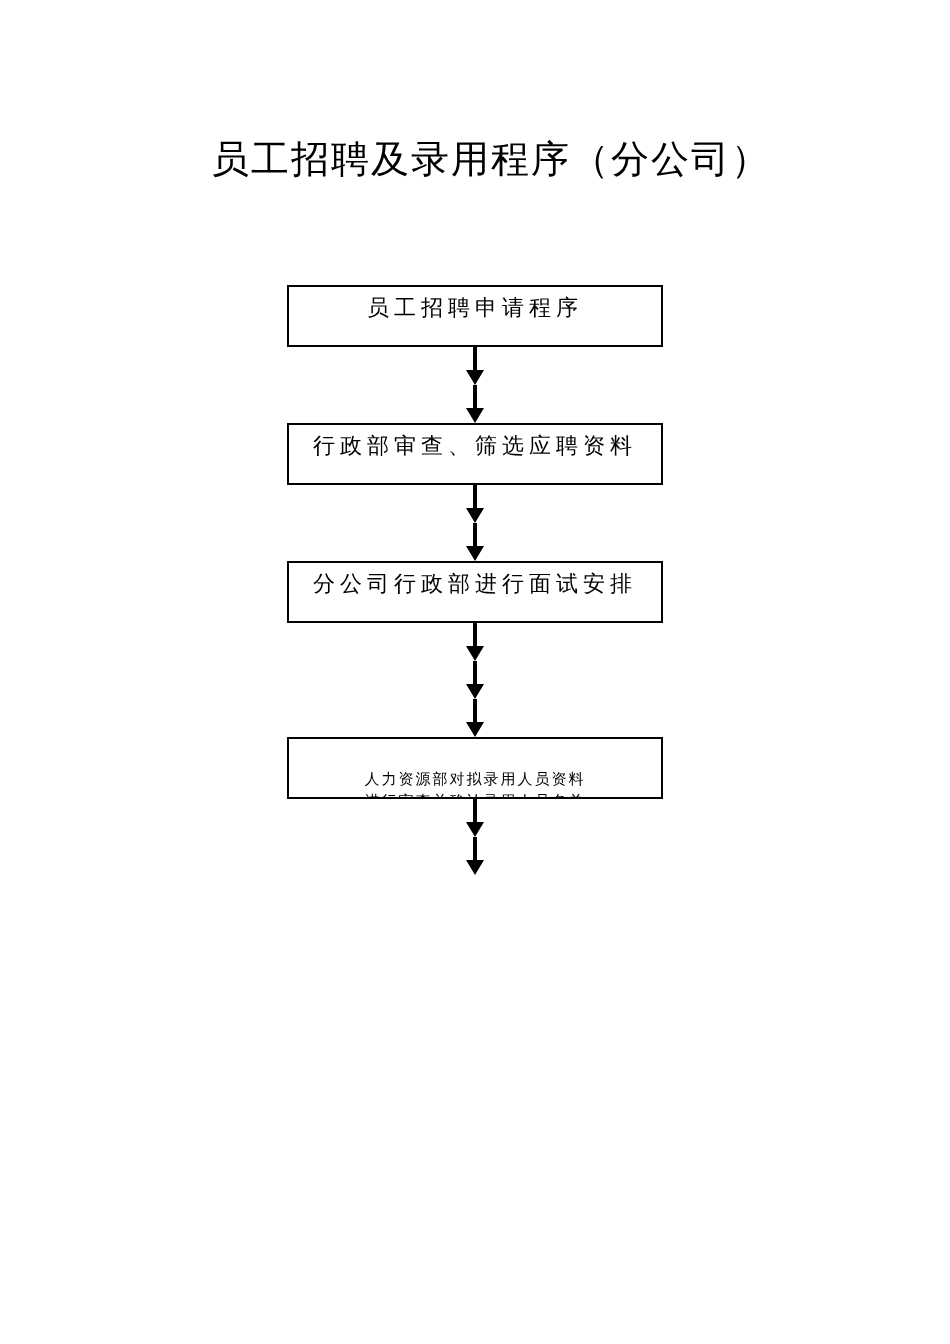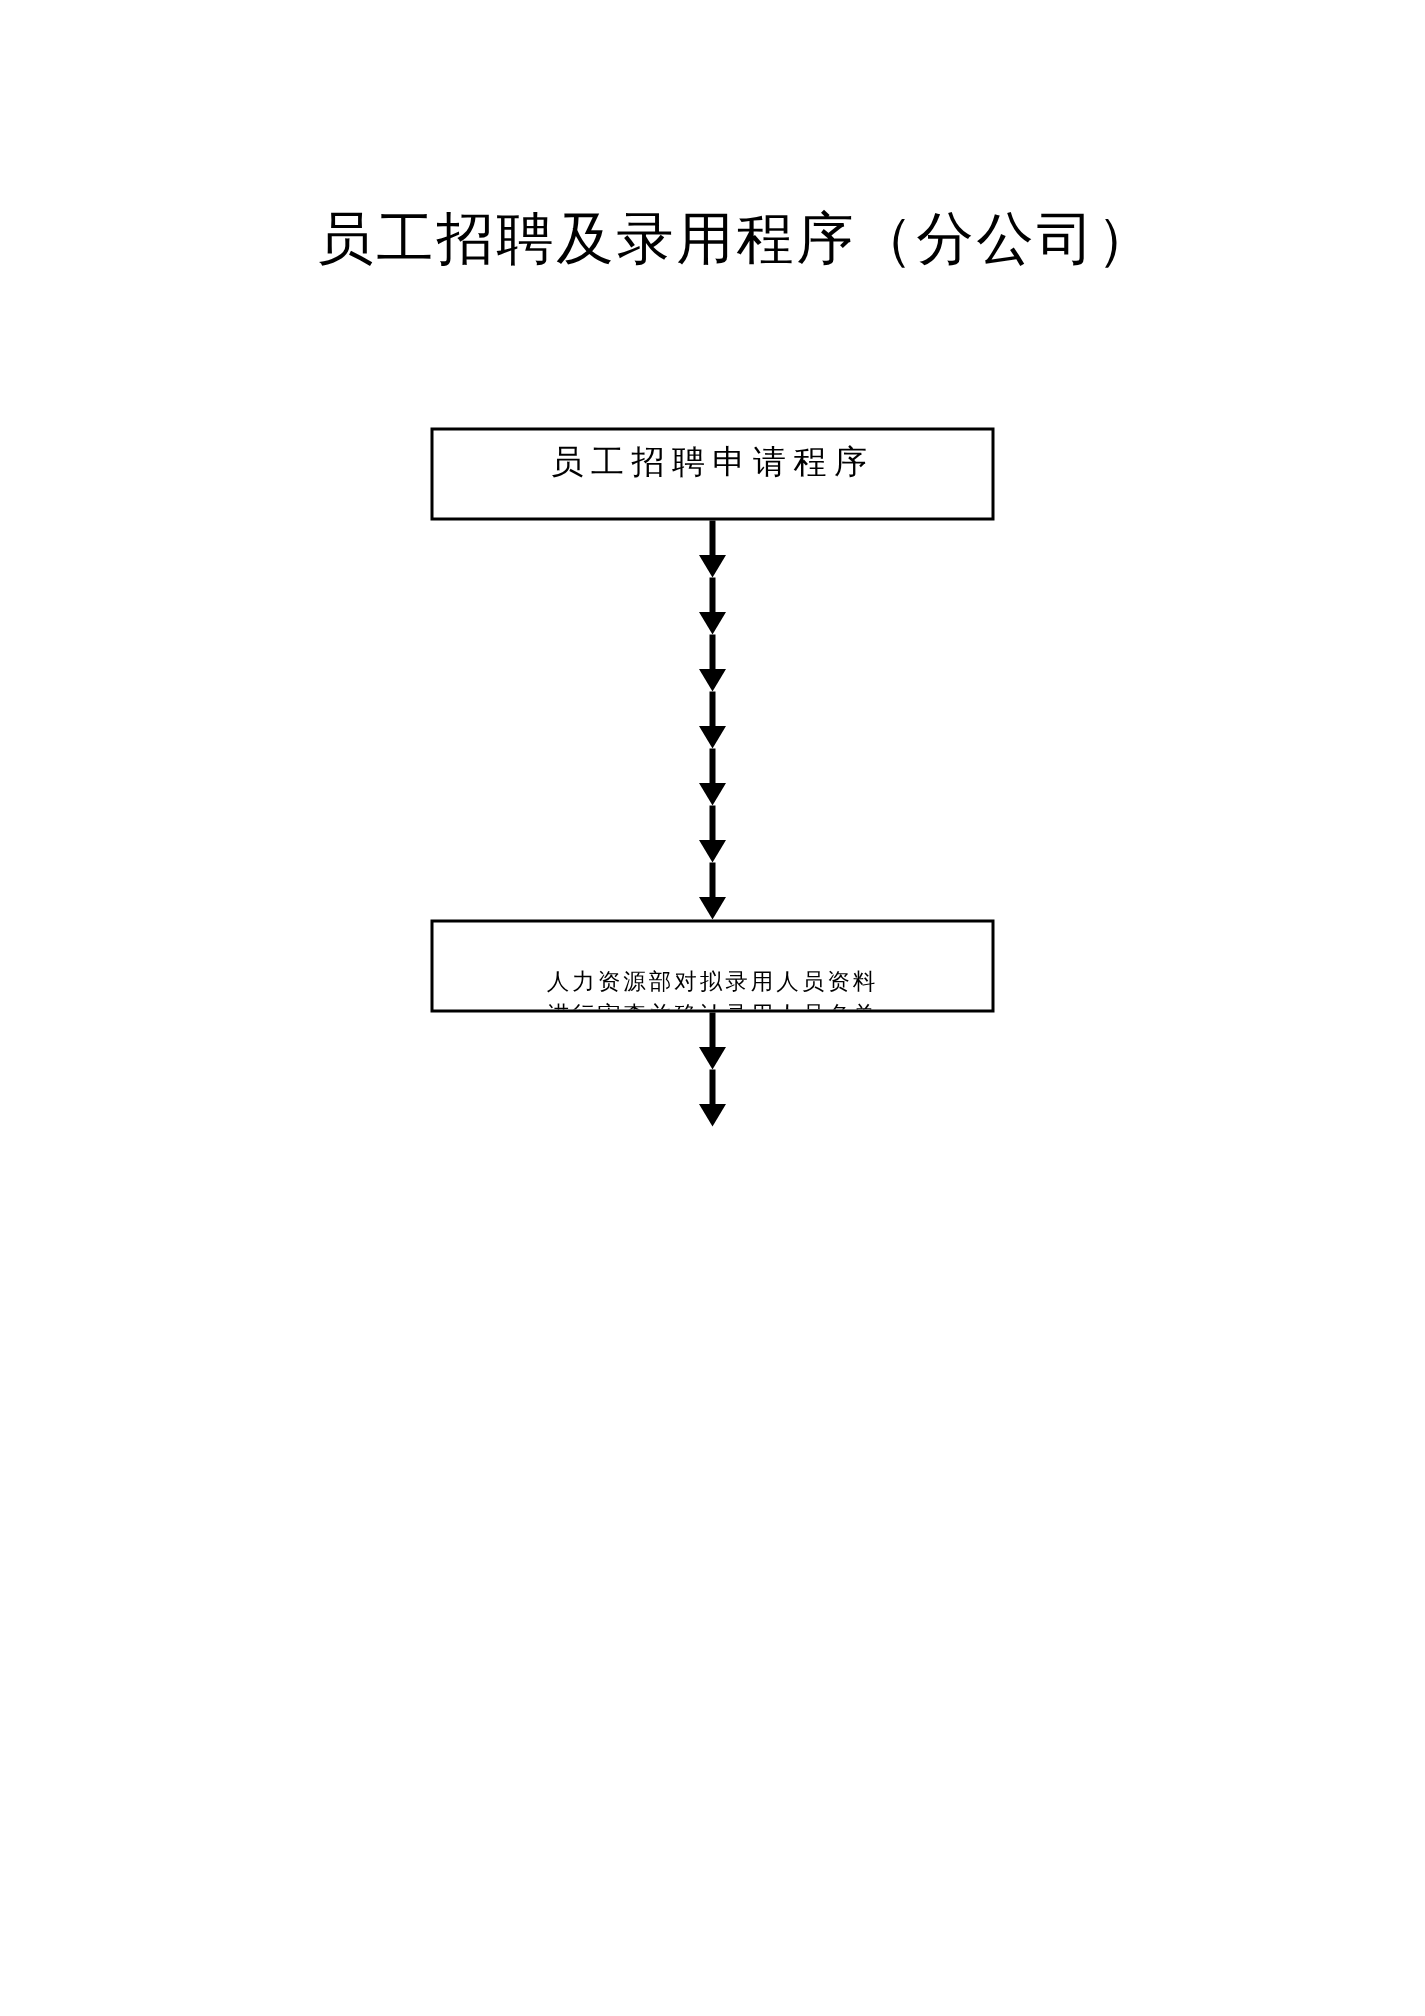--- a/index.html
+++ b/index.html
@@ -95,32 +95,38 @@
       <span class="shaft"></span>
       <span class="head"></span>
     </div>
 
 
     <div class="arrow">
       <span class="shaft"></span>
       <span class="head"></span>
     </div>
 
+    <div class="box">
+      <span>行政部审查、筛选应聘资料</span>
+    </div>
 
     <div class="arrow">
       <span class="shaft"></span>
       <span class="head"></span>
     </div>
 
 
     <div class="arrow">
       <span class="shaft"></span>
       <span class="head"></span>
     </div>
 
+    <div class="box">
+      <span>分公司行政部进行面试安排</span>
+    </div>
 
     <div class="arrow">
       <span class="shaft"></span>
       <span class="head"></span>
     </div>
 
 
     <div class="arrow">
       <span class="shaft"></span>
       <span class="head"></span>

